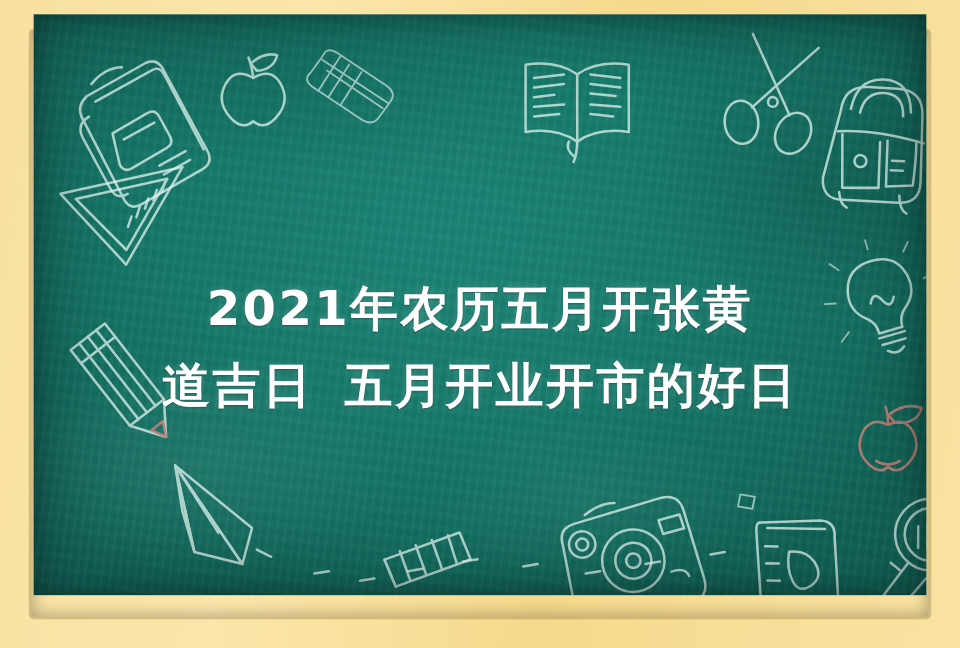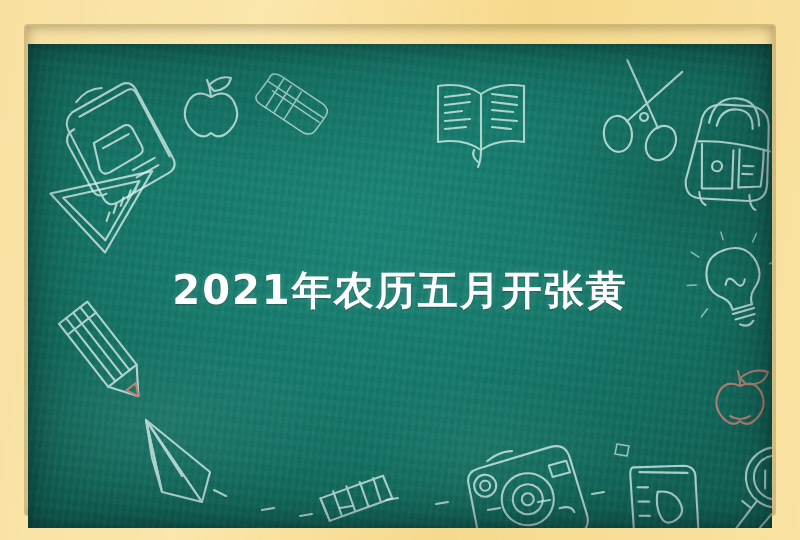--- a/index.html
+++ b/index.html
@@ -30,21 +30,21 @@
     position: absolute;
     left: 26px; top: 26px; right: 26px; bottom: 26px;
     box-shadow: 0 0 0 2px rgba(120, 90, 30, .28),
                 inset 0 0 14px rgba(0, 0, 0, .35);
     border-radius: 2px;
   }
 
   
   .board {
     position: absolute;
-    left: 28px; top: 44px;
+    left: 28px; top: 12px;
     width: 744px; height: 484px;
     overflow: hidden;
     background:
       radial-gradient(ellipse 62% 70% at 46% 38%, #1a8375 0%, #15796b 46%, #106356 100%);
   }
   .board-grain {
     position: absolute; inset: 0;
     background:
       repeating-linear-gradient(97deg, rgba(255,255,255,.022) 0 3px, rgba(0,0,0,.02) 3px 7px),
       repeating-linear-gradient(6deg, rgba(255,255,255,.015) 0 5px, rgba(0,0,0,.015) 5px 11px);
@@ -342,17 +342,18 @@
           <path d="M40 58 L10 90 Q2 98 8 104 Q14 110 22 102 L54 72"></path>
           <path d="M34 64 L26 56"></path>
         </g>
       </svg>
     </div>
 
     <div class="board-vignette"></div>
 
     <div class="headline" style="left:0; width:744px;">
       <span class="line">2021年农历五月开张黄</span>
+      <span class="line"><span>道吉日</span><span class="gap"></span><span>五月开业开市的好日</span></span>
     </div>
 
     <div class="watermark"></div>
   </div>
 </div>
 
 </body></html>

